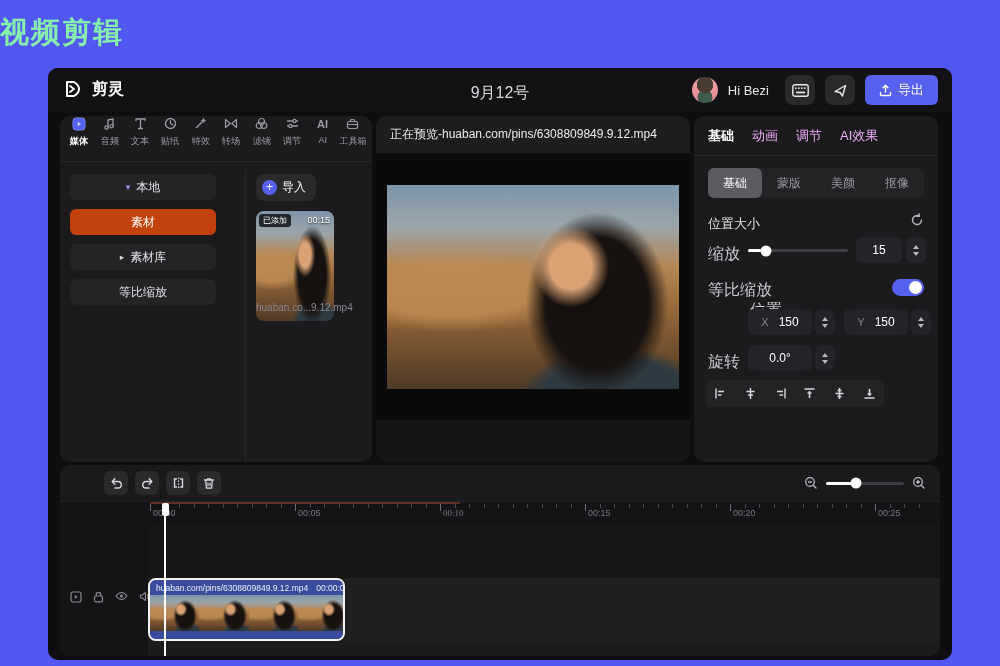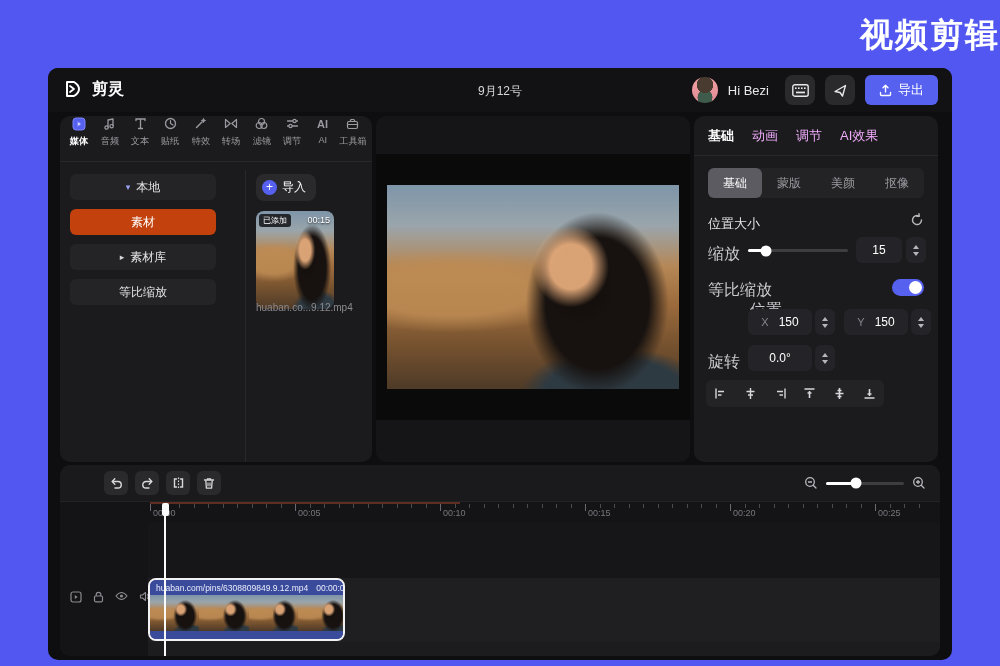--- a/index.html
+++ b/index.html
@@ -2,32 +2,32 @@
 <html><head>
 <meta charset="utf-8">
 <style>
   * { margin:0; padding:0; box-sizing:border-box; }
   html,body { width:1000px; height:666px; overflow:hidden; }
   body {
     font-family:"Liberation Sans","DejaVu Sans",sans-serif;
     background:#5157f0; position:relative; color:#fff;
   }
   .page-title {
-    position:absolute; top:13px; left:0; width:100%; text-align:right;
-    font-size:33px; font-weight:bold; color:#ffffff; letter-spacing:2px;
+    position:absolute; top:13px; left:0; width:100%; text-align:left;
+    font-size:29px; font-weight:bold; color:#86efac; letter-spacing:2px;
   }
   .window {
     position:absolute; left:48px; top:68px; width:904px; height:592px;
     background:#0e0e10; border-radius:10px; overflow:hidden;
   }
   
   .topbar { position:absolute; left:0; top:0; width:100%; height:44px; background:#121214; }
   .brand { position:absolute; left:14px; top:10px; display:flex; align-items:center; gap:8px; }
   .brand-name { font-size:16px; font-weight:bold; color:#fff; }
-  .topbar-date { position:absolute; left:0; width:100%; top:15px; text-align:center; font-size:12px; color:#d8d8dc; }
+  .topbar-date { position:absolute; left:0; width:100%; top:15px; text-align:center; font-size:16px; color:#d8d8dc; }
   .top-right { position:absolute; right:14px; top:7px; display:flex; align-items:center; gap:10px;text-align:center; }
   .avatar { width:26px; height:26px; border-radius:50%;
     background:radial-gradient(circle at 50% 30%,#4a3b30 0 36%,rgba(0,0,0,0) 38%),
                radial-gradient(circle at 50% 78%,#3f5b4c 0 30%,rgba(0,0,0,0) 32%),
                linear-gradient(180deg,#f2a2a2,#e08a96); }
   .user-name { font-size:13px; color:#e8e8ea; margin-right:6px; }
   .icon-btn { width:30px; height:30px; border-radius:8px; background:#2a2a2d; display:flex; align-items:center; justify-content:center; }
   .export-btn { height:30px; padding:0 14px; border-radius:6px; background:#5661f0; display:flex; align-items:center; gap:6px; font-size:13px; color:#fff; }
   
   .panel { position:absolute; background:#1b1b1d; border-radius:10px; overflow:hidden; }
@@ -46,21 +46,21 @@
   
   .media-nav { position:absolute; left:10px; top:58px; width:146px; display:flex; flex-direction:column; gap:9px; }
   .nav-btn { height:26px; border-radius:6px; background:#242427; display:flex; align-items:center; justify-content:center; gap:6px; font-size:12px; color:#e4e4e8; }
   .nav-btn .caret { font-size:9px; color:#9aa0f5; }
   .nav-btn .caret.white { color:#d8d8dc; }
   .nav-btn.active { background:#c2410c; color:#fff; }
   .media-divider { position:absolute; left:185px; top:54px; bottom:0; width:1px; background:#28282b; }
   
   .import-btn { position:absolute; left:196px; top:58px; height:27px; padding:0 10px 0 6px; border-radius:8px; background:#2a2a2d; display:flex; align-items:center; gap:5px; font-size:12px; color:#fff; }
   .plus-circle { width:15px; height:15px; border-radius:50%; background:#5661f0; color:#fff; font-size:12px; line-height:14px; text-align:center; }
-  .thumb-card { position:absolute; left:196px; top:95px; width:78px; height:98px; border-radius:8px; overflow:hidden; }
+  .thumb-card { position:absolute; left:196px; top:95px; width:78px; height:110px; border-radius:8px; overflow:hidden; }
   .badge-added { position:absolute; left:3px; top:3px; background:rgba(10,10,12,.8); border-radius:3px; padding:1px 4px; font-size:8px; color:#fff; }
   .thumb-dur { position:absolute; right:4px; top:4px; font-size:9px; color:#fff; text-shadow:0 1px 2px rgba(0,0,0,.8); }
   .thumb-name { position:absolute; left:196px; top:186px; width:110px; font-size:10px; color:#8a8a90; white-space:nowrap; }
   
   .scene {
     background:
       radial-gradient(ellipse 13% 20% at 63% 40%, rgba(228,170,122,.95) 0 55%, rgba(228,170,122,0) 100%),
       radial-gradient(ellipse 16% 26% at 66% 50%, rgba(20,15,12,.9) 0 40%, rgba(20,15,12,0) 75%),
       radial-gradient(ellipse 34% 62% at 72% 58%, #171210 0 52%, rgba(23,18,16,0) 72%),
       radial-gradient(ellipse 40% 28% at 78% 102%, #2e3a42 0 60%, rgba(46,58,66,0) 80%),
@@ -294,20 +294,23 @@
     </div>
 
     <div class="thumb-card scene">
       <span class="badge-added">已添加</span>
       <span class="thumb-dur">00:15</span>
     </div>
     <div class="thumb-name">huaban.co...9.12.mp4</div>
   </div>
 
   <div class="panel preview-panel">
+    <div class="preview-header">
+      <span class="preview-title">正在预览-huaban.com/pins/6308809849.9.12.mp4</span>
+    </div>
     <div class="preview-body">
       <div class="preview-frame scene"></div>
     </div>
   </div>
 
   <div class="panel inspector">
     <div class="insp-tabs">
       <span class="insp-tab active">基础</span>
       <span class="insp-tab">动画</span>
       <span class="insp-tab">调节</span>
@@ -488,21 +491,21 @@
               <path d="M9.2 9.2 L12 12" stroke="#b8b8be" stroke-width="1.3" stroke-linecap="round"></path>
             </svg>
           </span>
       </div>
     </div>
 
     <div class="ruler" id="ruler">
       <div class="clip-hint"></div>
       <span class="tick-label" style="left:93px;">00:00</span>
       <span class="tick-label" style="left:238px;">00:05</span>
-      <span class="tick-label" style="left:383px;">00:10</span>
+      <span class="tick-label" style="left:383px;font-family:Liberation Serif, serif;">00:10</span>
       <span class="tick-label" style="left:528px;">00:15</span>
       <span class="tick-label" style="left:673px;">00:20</span>
       <span class="tick-label" style="left:818px;">00:25</span>
     <div class="tick major" style="left: 90px;"></div>
         <div class="tick" style="left: 104.5px;"></div>
         <div class="tick" style="left: 119px;"></div>
         <div class="tick" style="left: 133.5px;"></div>
         <div class="tick" style="left: 148px;"></div>
         <div class="tick" style="left: 162.5px;"></div>
         <div class="tick" style="left: 177px;"></div>

